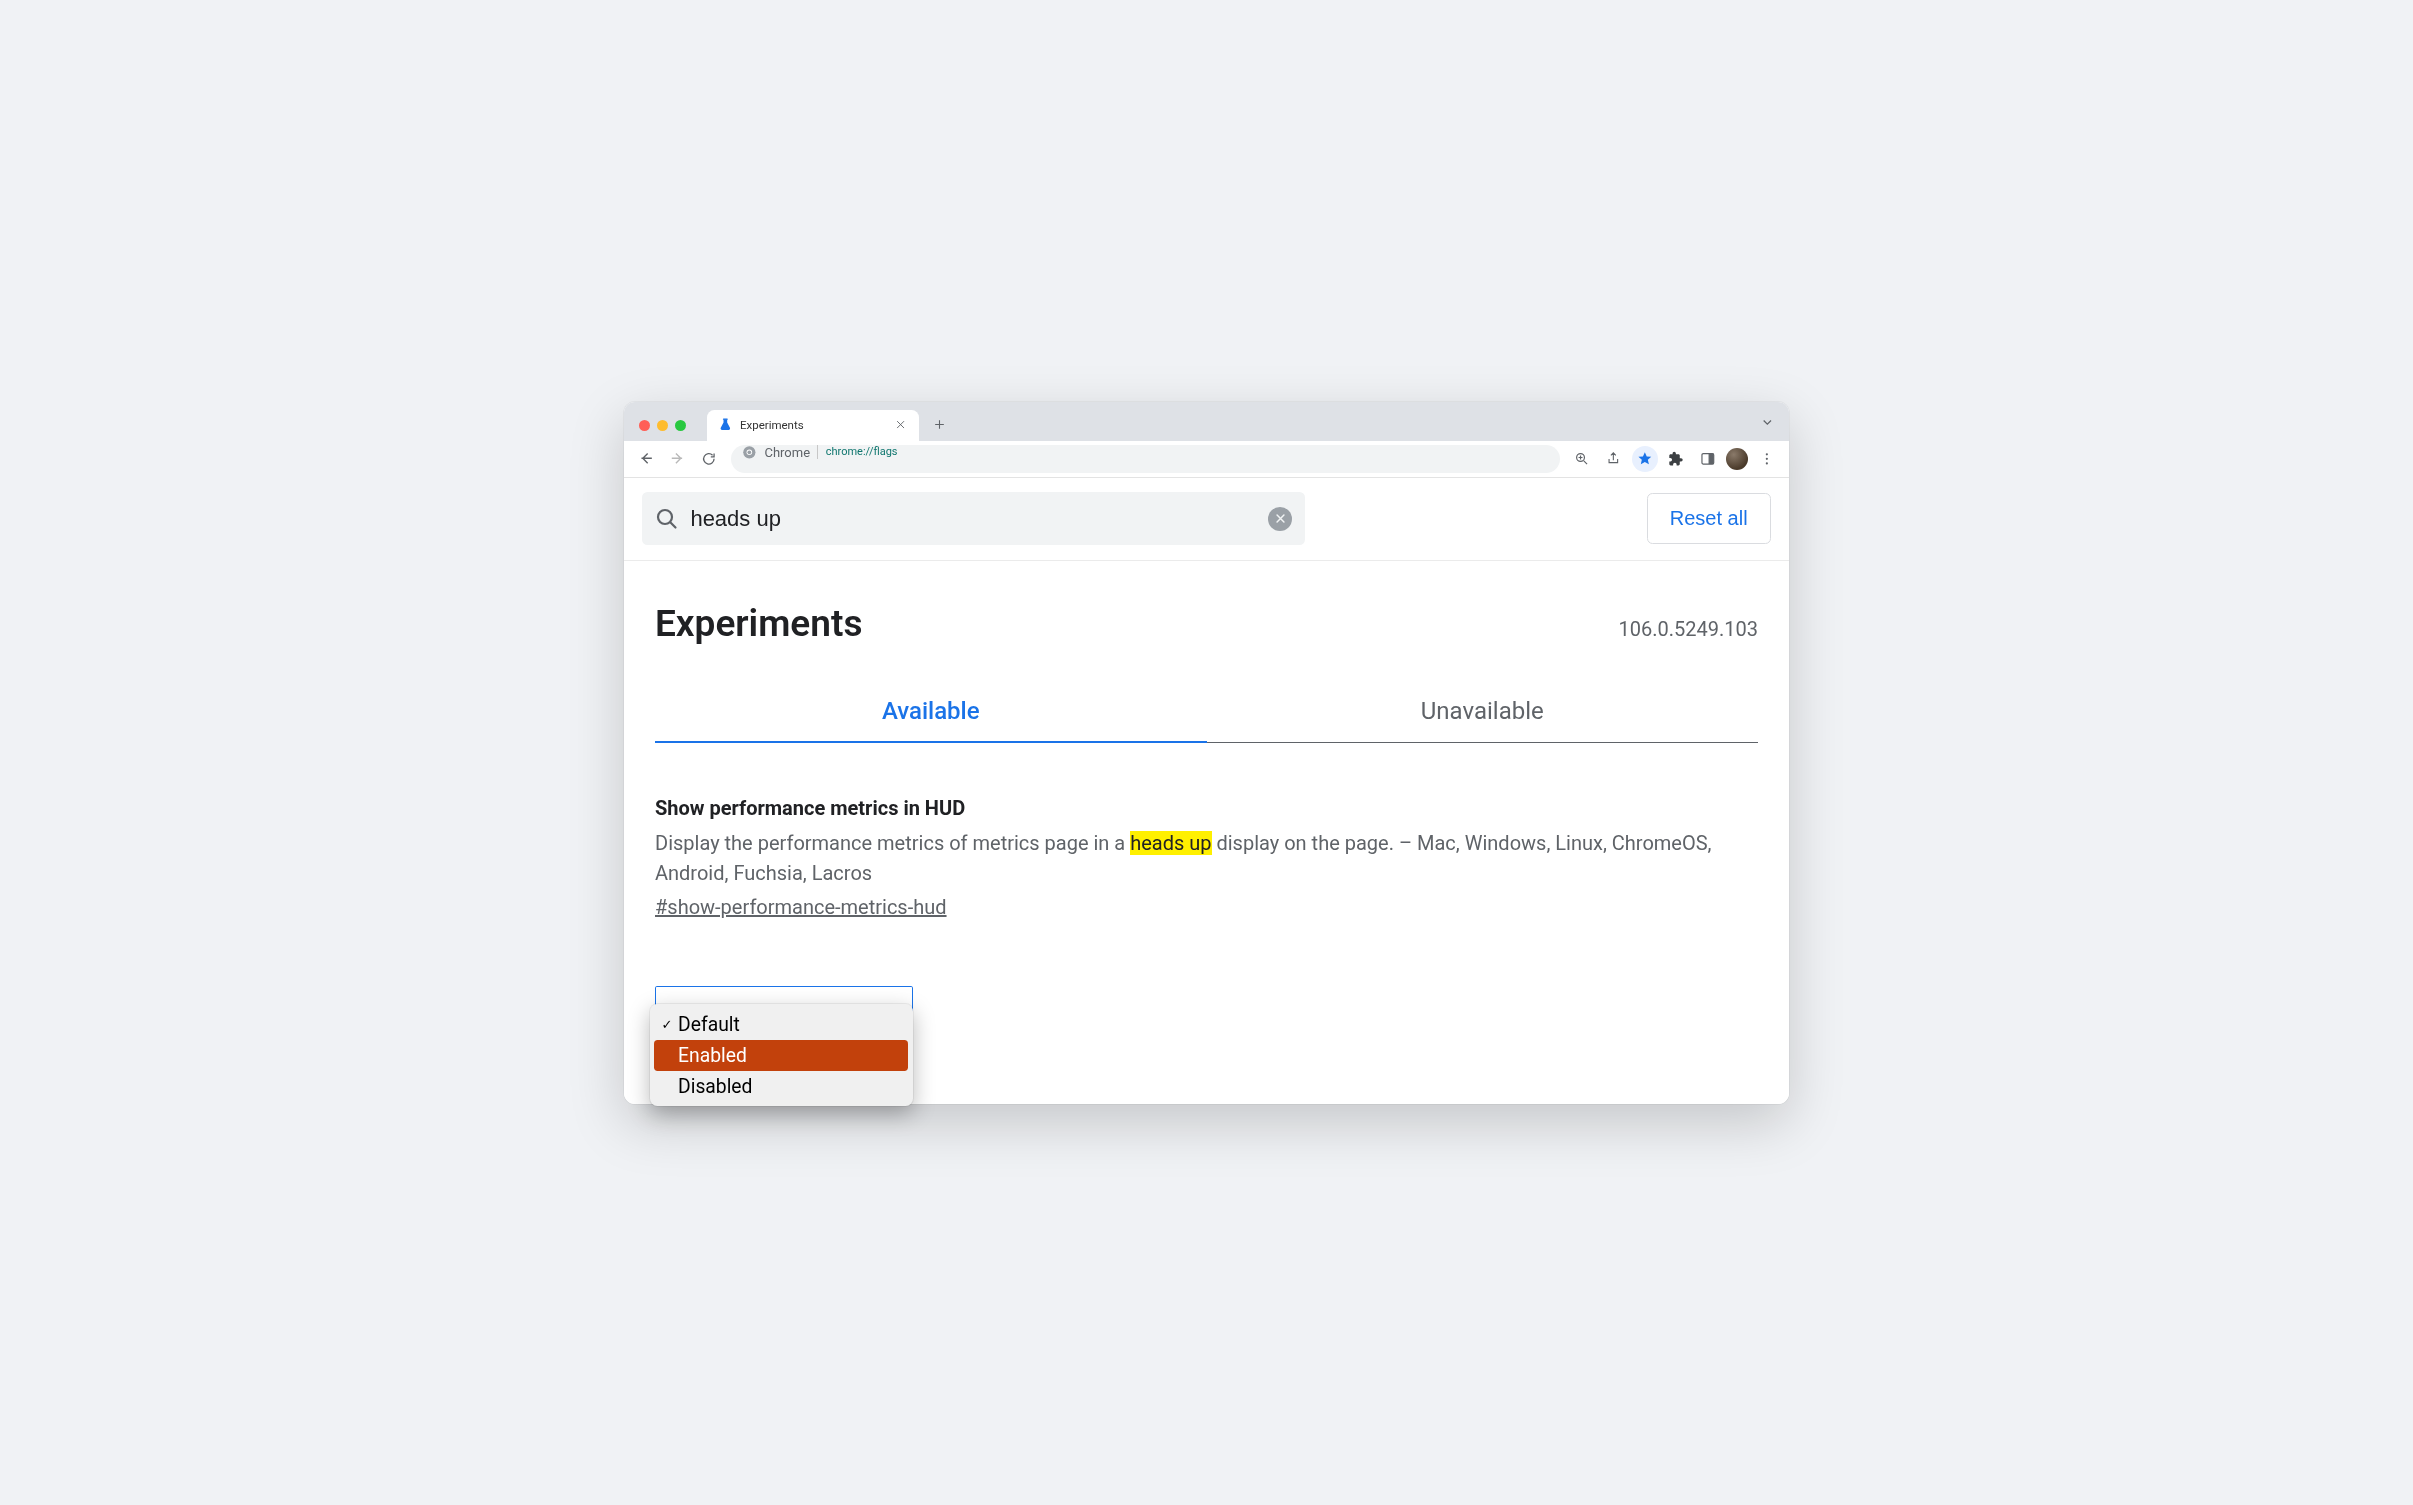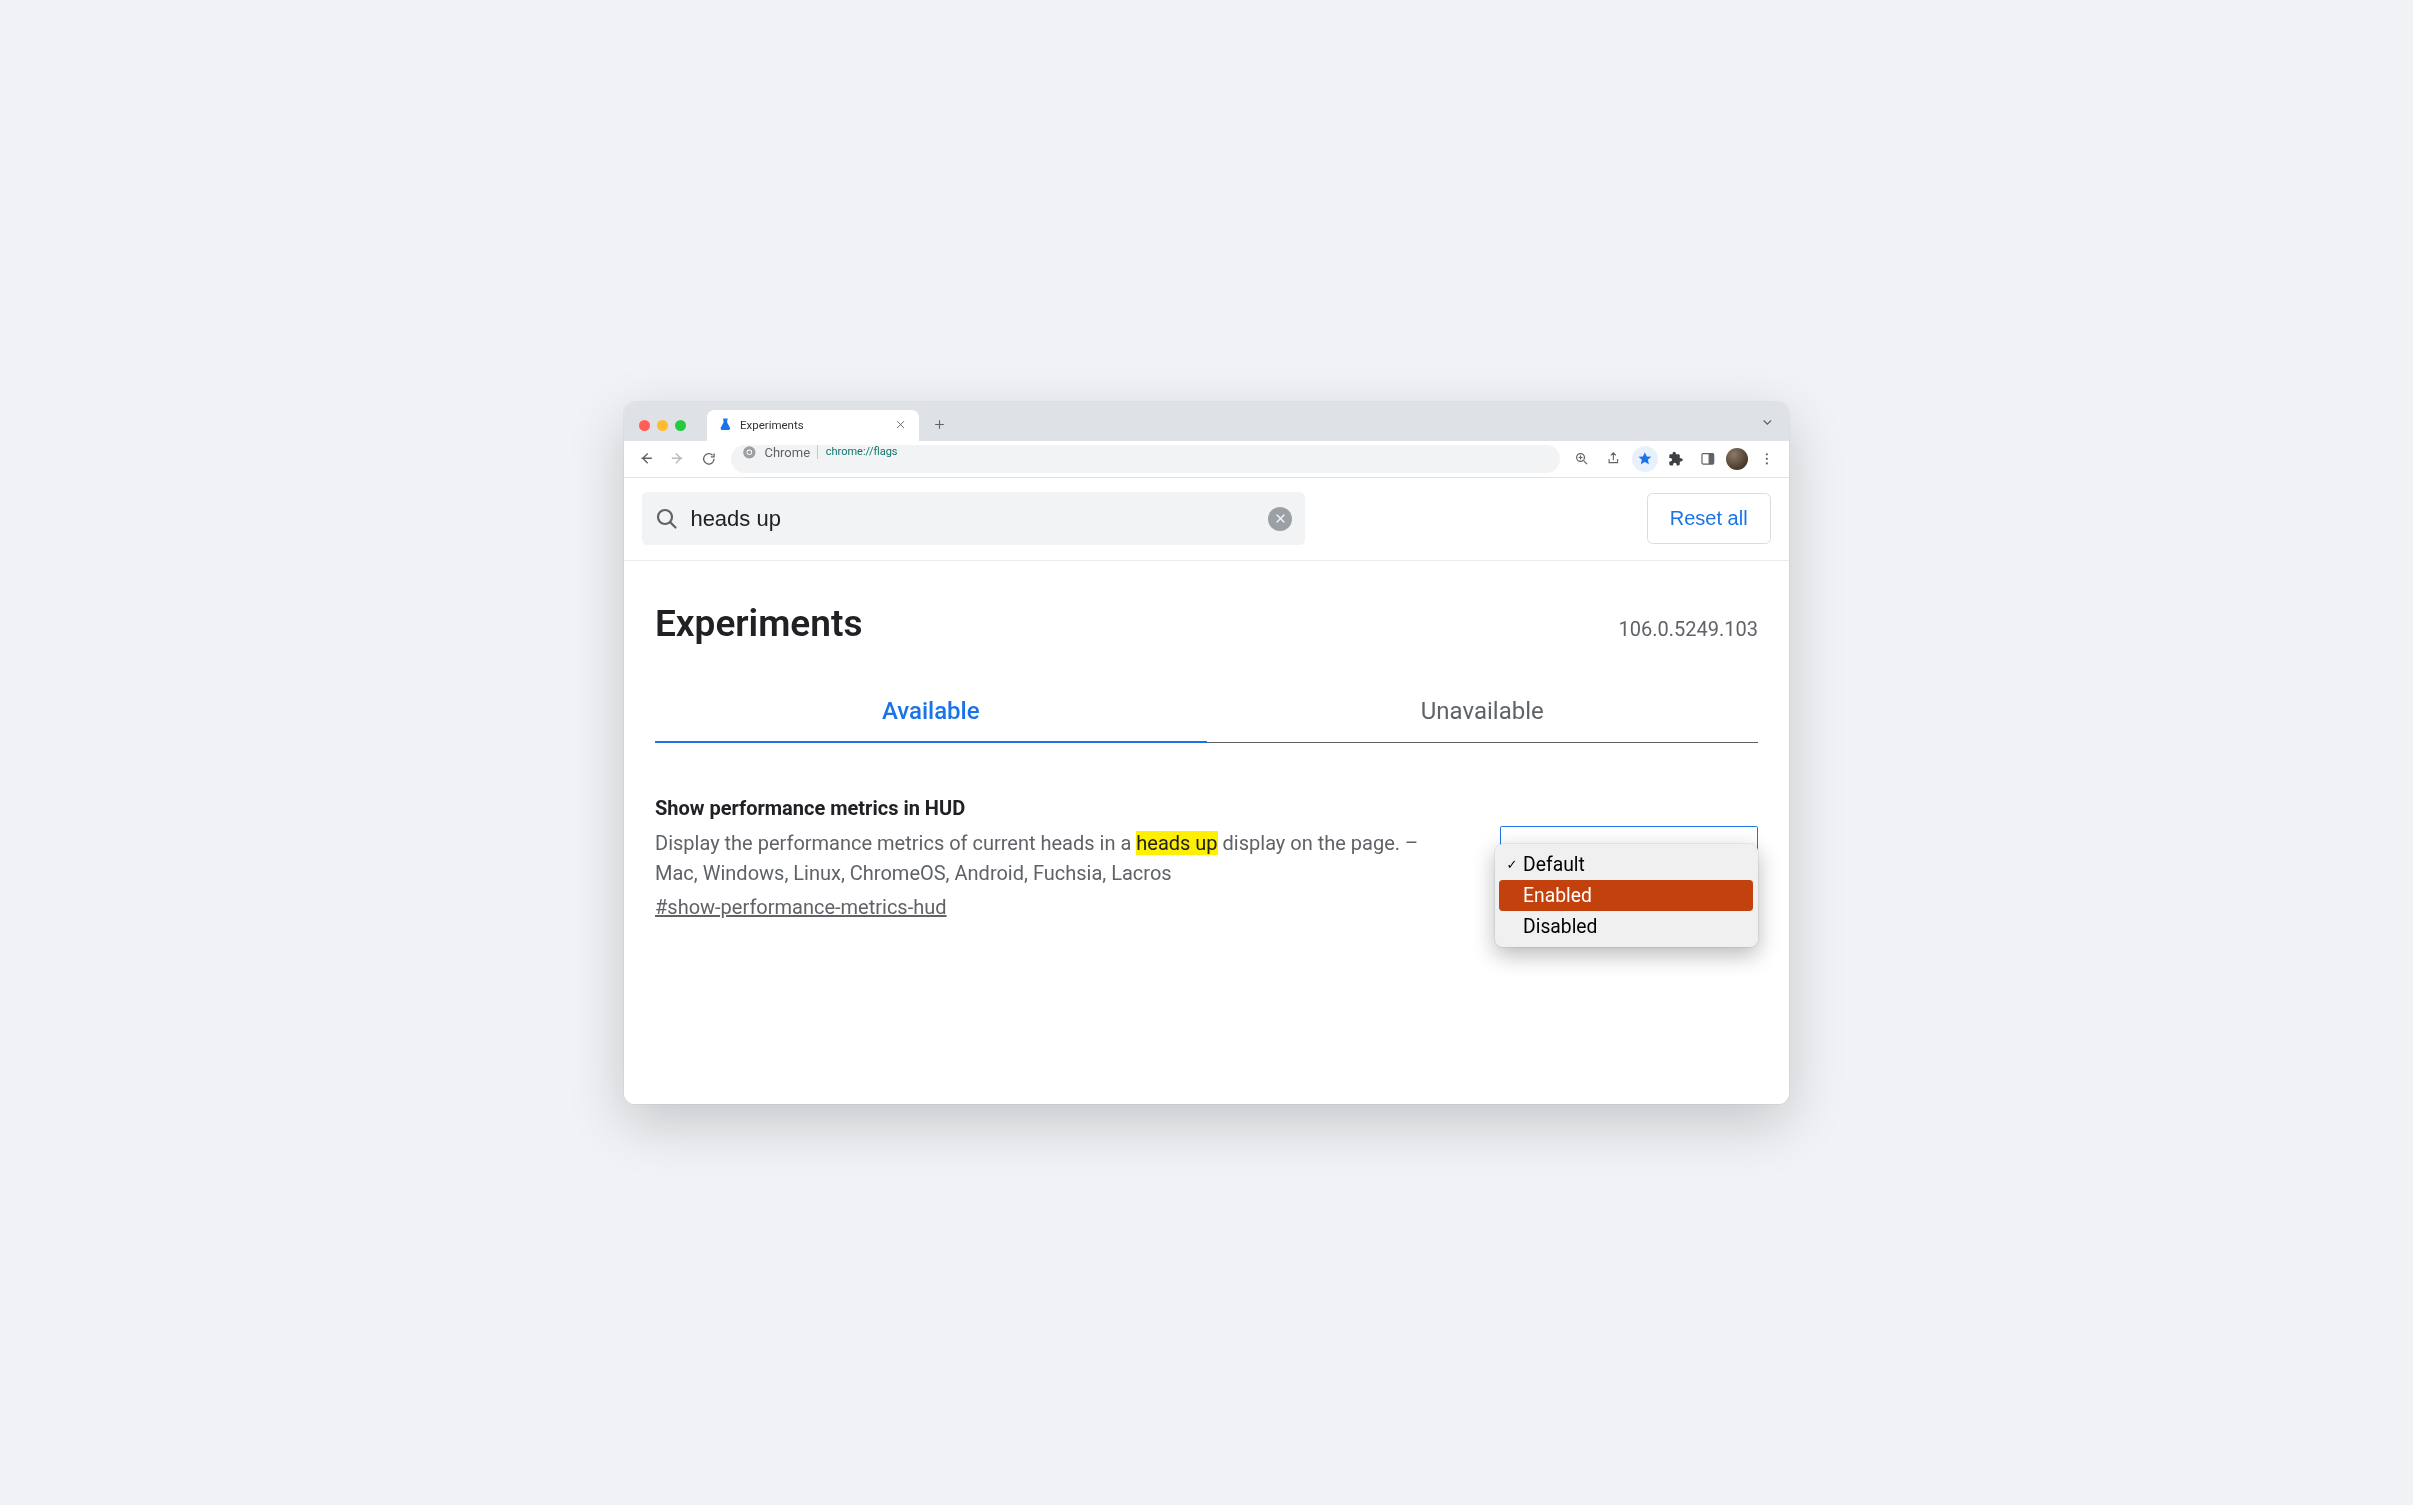--- a/index.html
+++ b/index.html
@@ -307,22 +307,23 @@
       font-weight: 500;
     }
 
     .tab-item.inactive {
       color: #5f6368;
     }
 
     .experiment-row {
       display: flex;
       align-items: flex-start;
-      padding: 53px 31px 0 31px;
+      padding: 53px 39px 0 31px;
       gap: 37px;
+      flex-direction: column;
     }
 
     .experiment-text {
       flex: 1;
     }
 
     .experiment-title {
       font-size: 20px;
       font-weight: 700;
       color: #202124;
@@ -534,21 +535,21 @@
 
     <div class="tabs-row">
       <div class="tab-item active">Available</div>
       <div class="tab-item inactive">Unavailable</div>
     </div>
 
     <div class="experiment-row">
       <div class="experiment-text">
         <div class="experiment-title">Show performance metrics in HUD</div>
         <div class="experiment-desc">
-          <span>Display the performance metrics of current heads in a </span><span class="highlight">heads up</span><span> display on the page. – Mac, Windows, Linux, ChromeOS, Android, Fuchsia, Lacros</span>
+          <span>Display the performance metrics of metrics page in a </span><span class="highlight">heads up</span><span> display on the page. – Mac, Windows, Linux, ChromeOS, Android, Fuchsia, Lacros</span>
         </div>
         <a class="experiment-tag">#show-performance-metrics-hud</a>
       </div>
 
       <div class="select-wrap">
         <div class="select-outline"></div>
         <div class="dropdown-popup">
           <div class="dropdown-option">
             <span class="check">✓</span>
             <span>Default</span>

